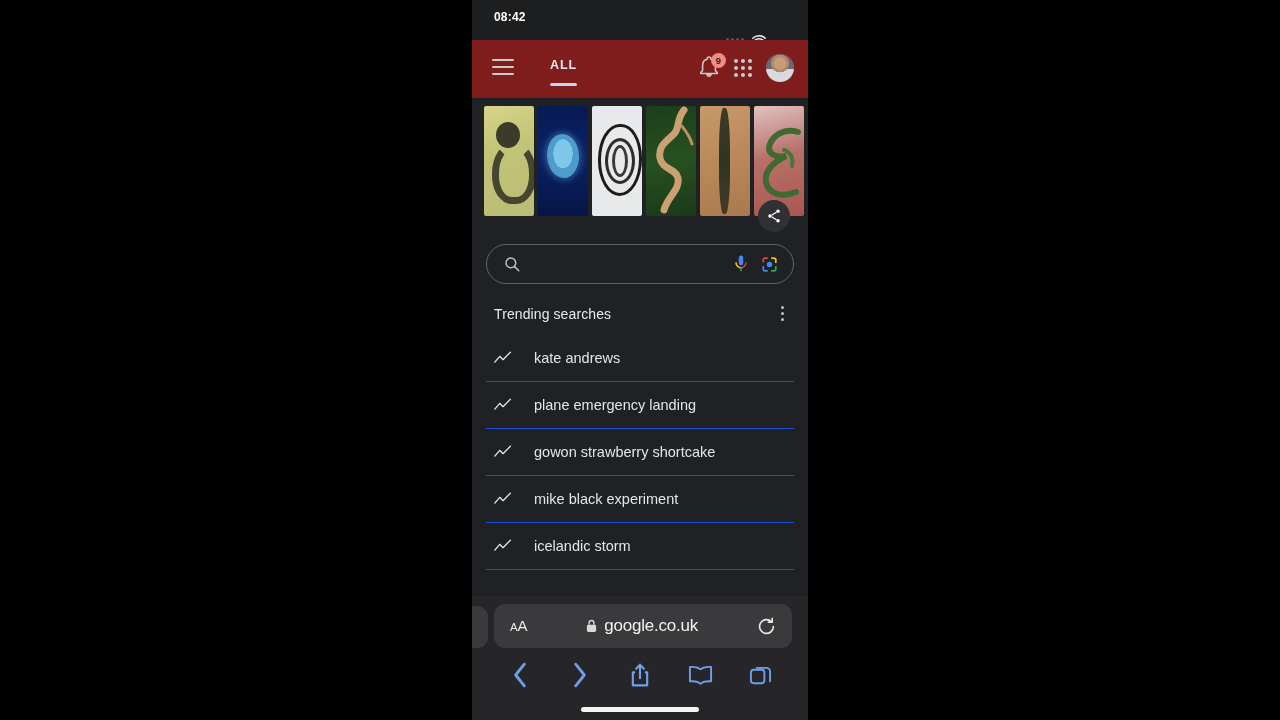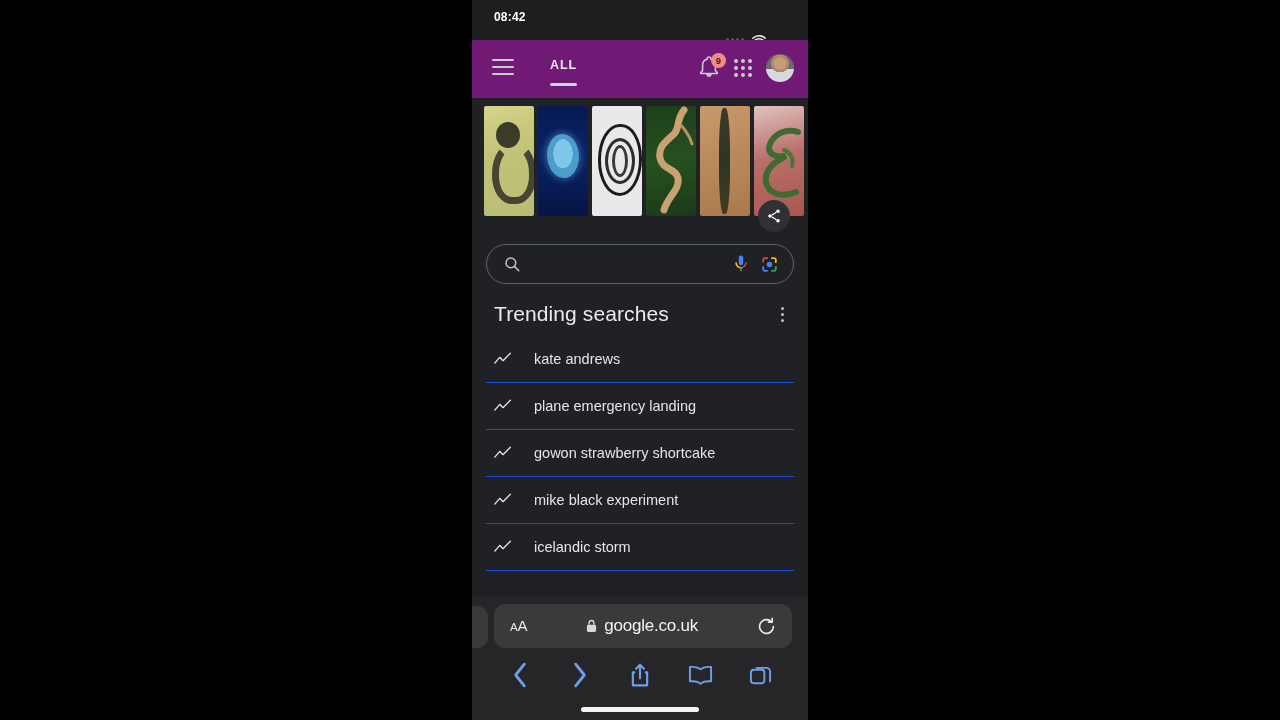--- a/index.html
+++ b/index.html
@@ -43,21 +43,21 @@
     display:flex; align-items:center; justify-content:center;margin-top:44px;
   }
   .sb-batt span { font-size: 9px; font-weight: bold; color:#1d1e20; letter-spacing:-.3px; line-height:1; }
   .sb-batt::after {
     content:""; position:absolute; right:-3px; top:4px;
     width:2px; height:5px; border-radius:0 2px 2px 0; background:#4a4b4e;
   }
 
   
   .ghead {
-    position: relative; height: 58px; background: #701a75; padding-left: 48px;
+    position: relative; height: 58px; background: #7f1d1d; padding-left: 48px;
   }
   .hamburger {
     position:absolute; left:20px; top:19px;
     width:22px; height:16px;
     display:flex; flex-direction:column; justify-content:space-between;
   }
   .hamburger i { display:block; height:2px; background:#c9cbcf; border-radius:1px; }
   .tabs { position:absolute; left:64px; top:0; display:flex; gap:0; }
   .tab {
     position: relative; padding: 18px 14px 0 14px; height: 58px;
@@ -131,21 +131,21 @@
     flex:1; background:transparent; border:none; outline:none;
     color:#e8eaed; font-size:14px; font-family:"Liberation Sans",sans-serif;
   }
   .searchpill .sinput::placeholder { color:#9aa0a6; }
 
   
   .trendhead {
     position:relative; padding: 18px 18px 10px 22px;
     display:flex; align-items:center; justify-content:space-between;
   }
-  .trendhead h2 { color:#e8eaed; font-size:21px; font-weight:400; letter-spacing:.1px; }
+  .trendhead h2 { color:#e8eaed; font-size:14px; font-weight:400; letter-spacing:.1px; }
   .kebab { display:flex; flex-direction:column; gap:3px; padding:4px 6px; }
   .kebab i { width:3px; height:3px; border-radius:50%; background:#bdc1c6; display:block; }
   .trendlist { padding: 0 14px; }
   .trow {
     display:flex; align-items:center; gap:22px;
     height: 47px; padding-left: 8px;
     border-bottom: 1px solid #1d4ed8;
   }
   .trow .tlabel { color:#e3e5e8; font-size:14.5px; font-weight:400; }
 

